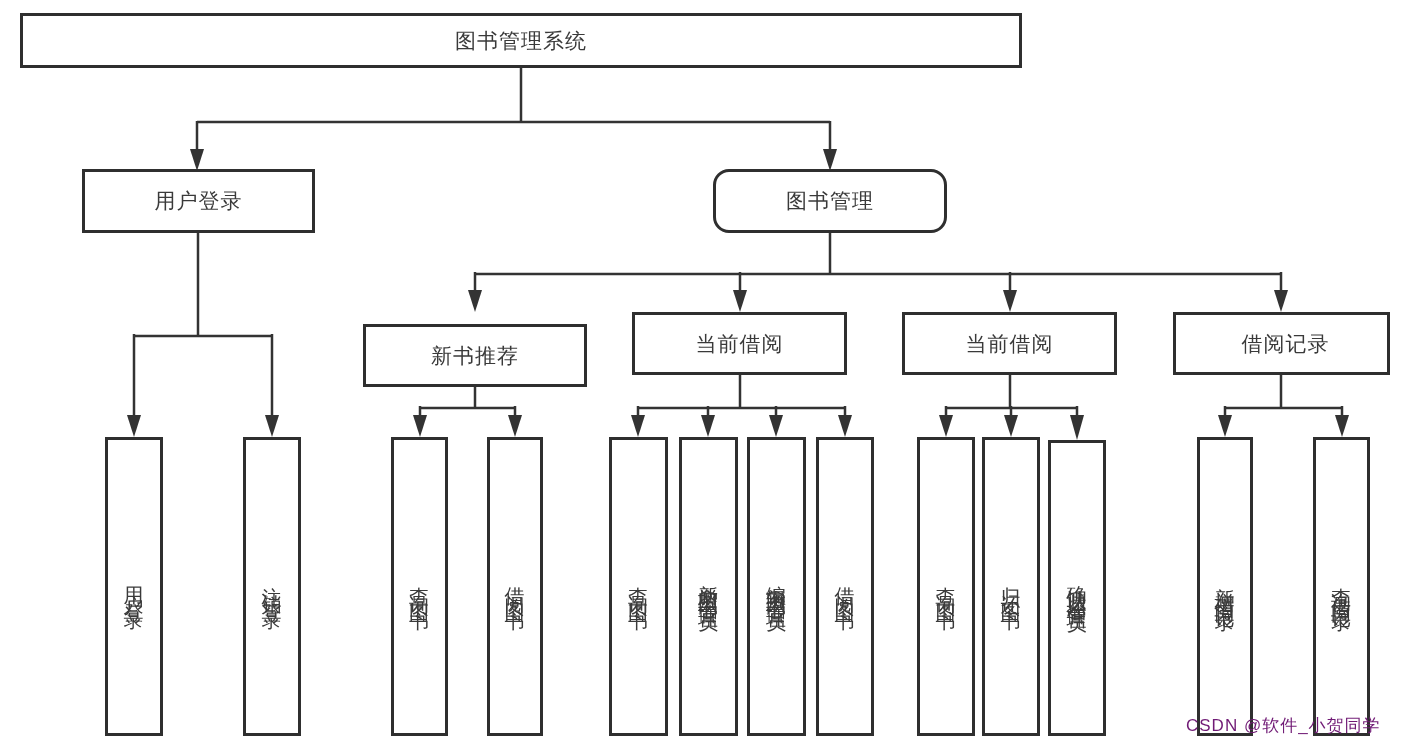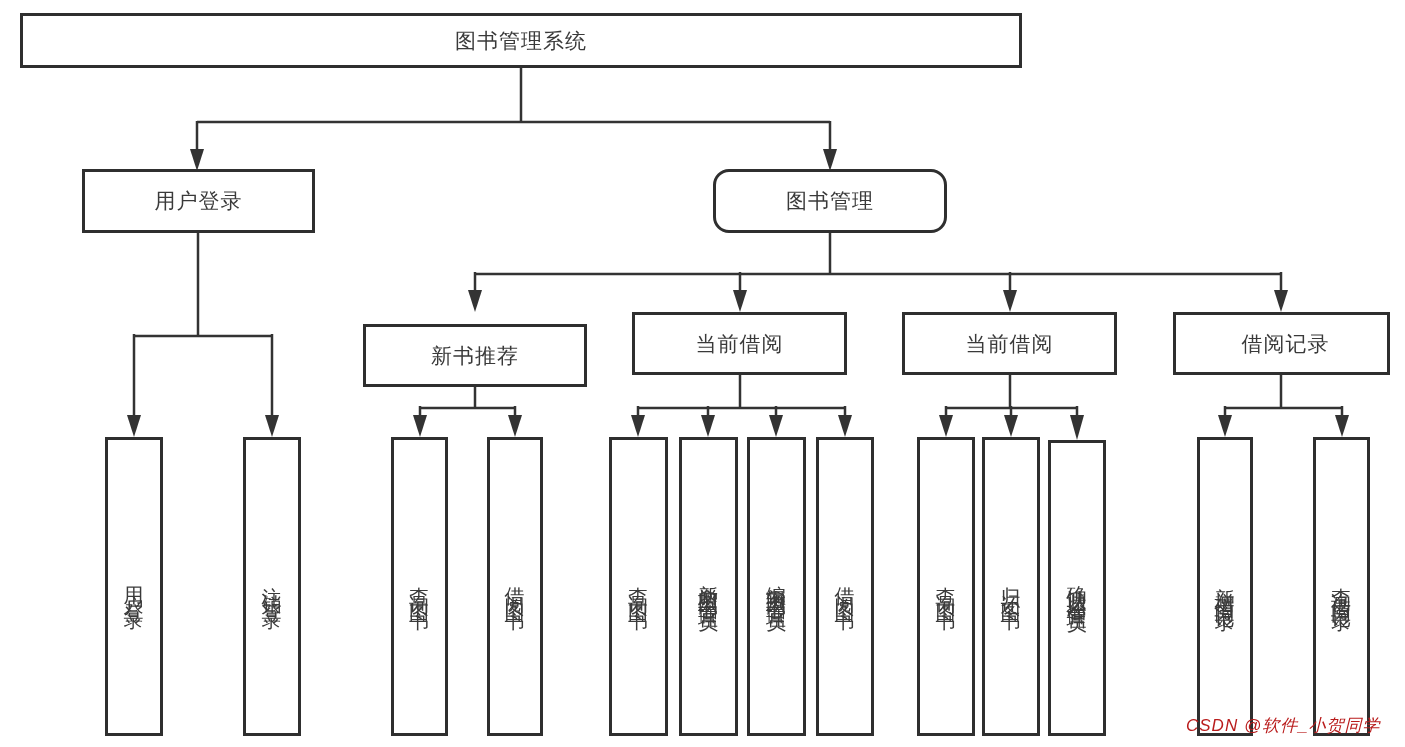--- a/index.html
+++ b/index.html
@@ -37,25 +37,24 @@
     writing-mode: vertical-rl;
     text-orientation: mixed;
     font-size: 20px; color: #3a3a3a;
     letter-spacing: 8px;
     line-height: 1;
   }
   #watermark {
     position: absolute;
     left: 1186px; top: 714px;
     font-size: 17px;
-    color: #b91c1c;
+    color: #701a75;
     letter-spacing: 1px;
     white-space: nowrap;
     z-index: 5;
-    font-style: italic;
   }
 </style>
 </head>
 <body>
 
 <div id="canvas">
 
   <svg id="connectors" width="1405" height="747" viewBox="0 0 1405 747">
     <g stroke="#333333" stroke-width="2.5" fill="none">
 

